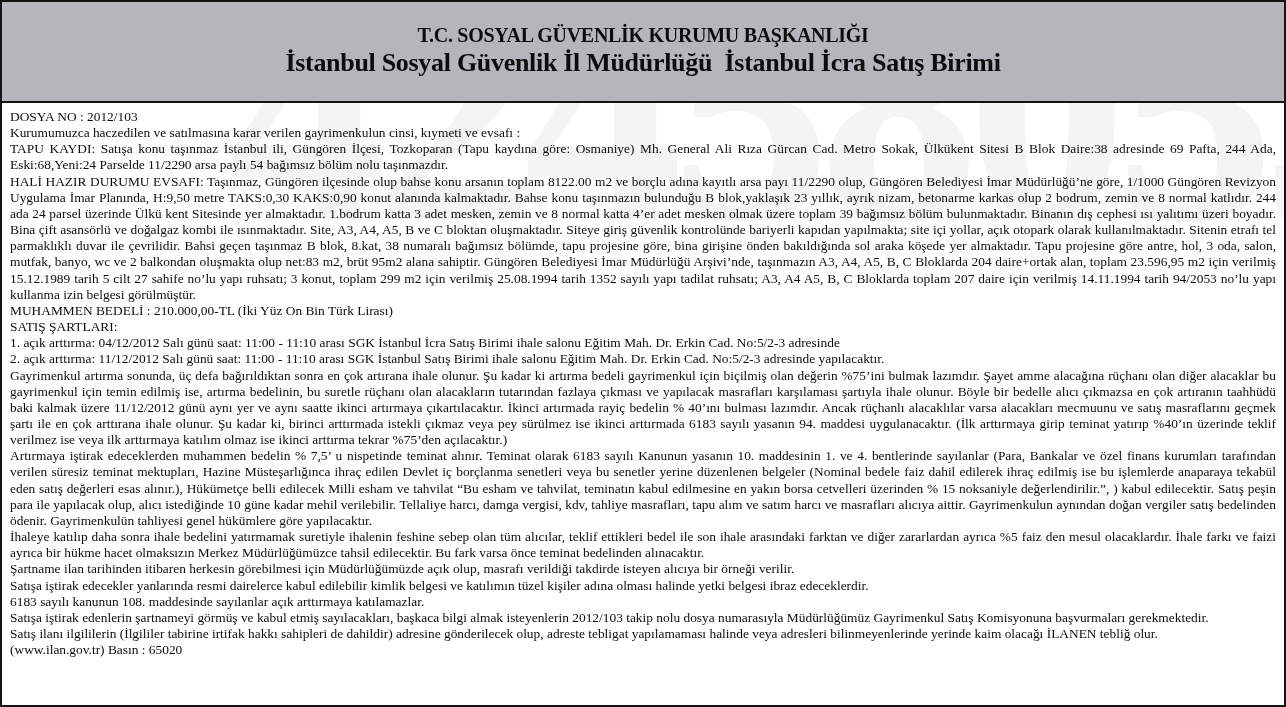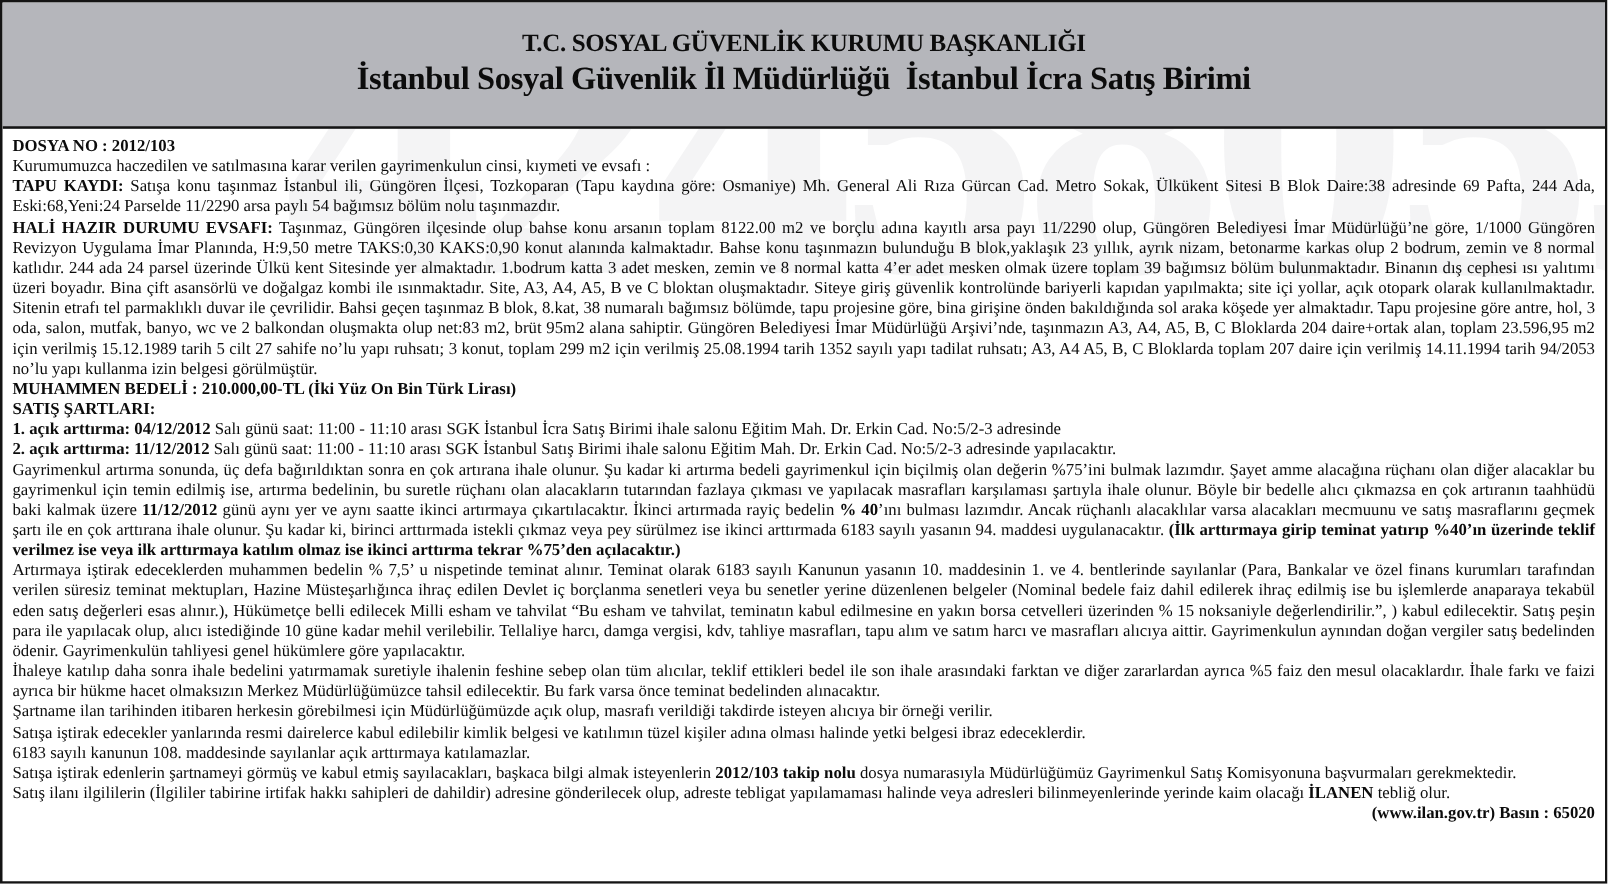--- a/index.html
+++ b/index.html
@@ -42,22 +42,22 @@
   }
   .doc-body {
     position:relative;
     z-index:2;
     padding:6px 8px 0 8px;
     font-size:13.4px;
     line-height:16.15px;
   }
   .doc-body p { margin:0; text-align:justify; }
   .doc-body p.left  { text-align:left; }
-  .doc-body p.right { text-align:right; }
-  .doc-body b { font-weight:bold; }
+  .doc-body p.right { }
+  .doc-body b { font-weight:normal; }
 </style>
 </head>
 <body>
 
 <div class="page">
   <div class="watermark">42458053</div>
   <div class="header">
     <div class="hl hl1">T.C. SOSYAL GÜVENLİK KURUMU BAŞKANLIĞI</div>
     <div class="hl hl2">İstanbul Sosyal Güvenlik İl Müdürlüğü  İstanbul İcra Satış Birimi</div>
   </div>

